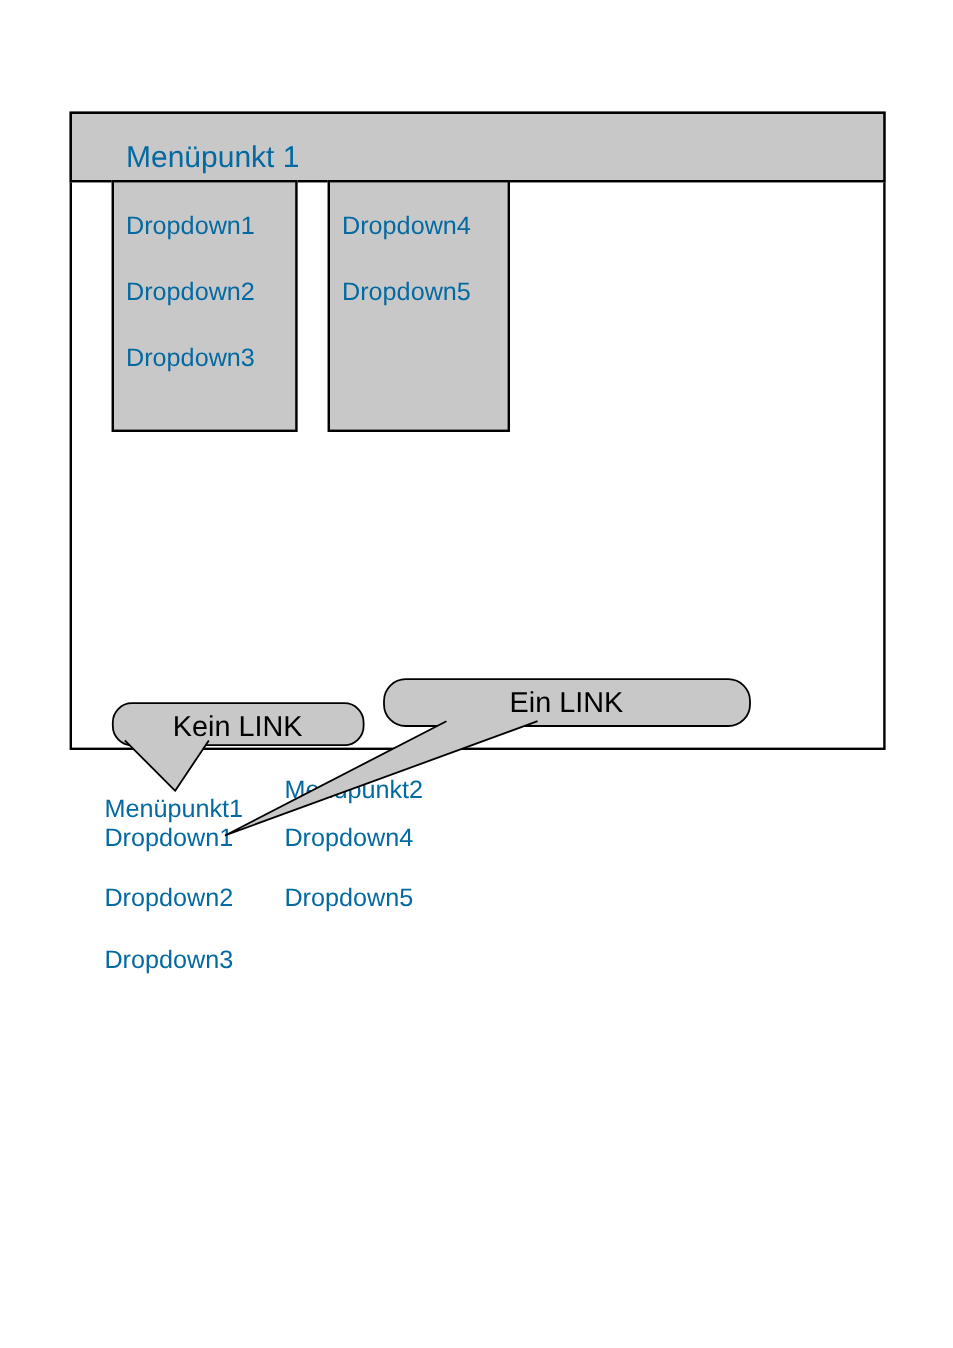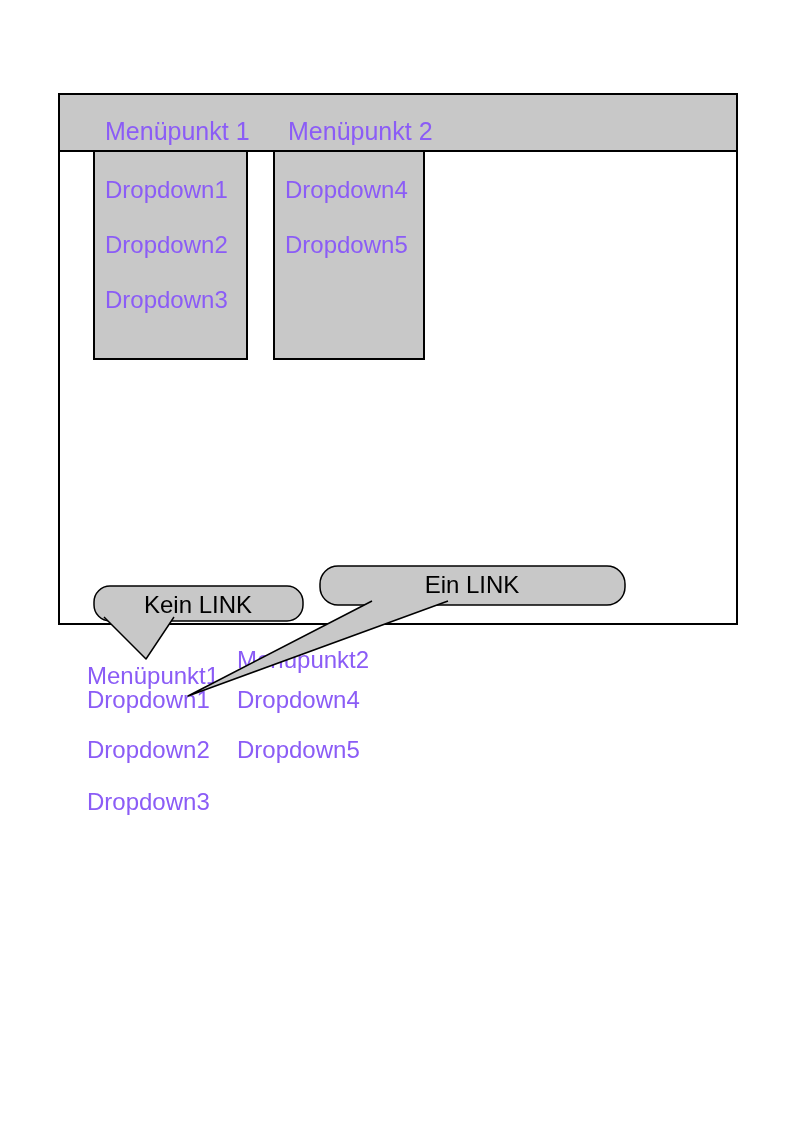--- a/index.html
+++ b/index.html
@@ -2,25 +2,25 @@
 <html><head>
 <meta charset="utf-8">
 <style>
   html, body { margin: 0; padding: 0; background: #ffffff; }
   .page {
     position: relative;
     width: 794px;
     height: 1123px;
     background: #ffffff;
     font-family: "Liberation Sans", sans-serif;
-    color: #8b5cf6;
+    color: #0369a1;
     overflow: hidden;
   }
   .abs { position: absolute; line-height: 1; white-space: nowrap; }
-  .txt24 { font-size: 24px; }
+  .txt24 { font-size: 21px; }
   .txt25 { font-size: 25px; }
 
   .frame {
     position: absolute;
     left: 58px; top: 93px;
     width: 680px; height: 532px;
     border: 2px solid #000000;
     box-sizing: border-box;
     background: #ffffff;
   }
@@ -49,21 +49,20 @@
 </style>
 </head>
 <body>
 
 <div class="page">
 
   <div class="frame"></div>
 
   <div class="menubar"></div>
   <span class="abs txt25" style="left:105px; top:119px;">Menüpunkt 1</span>
-  <span class="abs txt25" style="left:288px; top:119px;">Menüpunkt 2</span>
 
   <div class="panel" style="left:93px; top:150px; width:155px; height:210px;"></div>
   <span class="abs txt24" style="left:105px; top:178px;">Dropdown1</span>
   <span class="abs txt24" style="left:105px; top:233px;">Dropdown2</span>
   <span class="abs txt24" style="left:105px; top:288px;">Dropdown3</span>
 
   <div class="panel" style="left:273px; top:150px; width:152px; height:210px;"></div>
   <span class="abs txt24" style="left:285px; top:178px;">Dropdown4</span>
   <span class="abs txt24" style="left:285px; top:233px;">Dropdown5</span>
 

